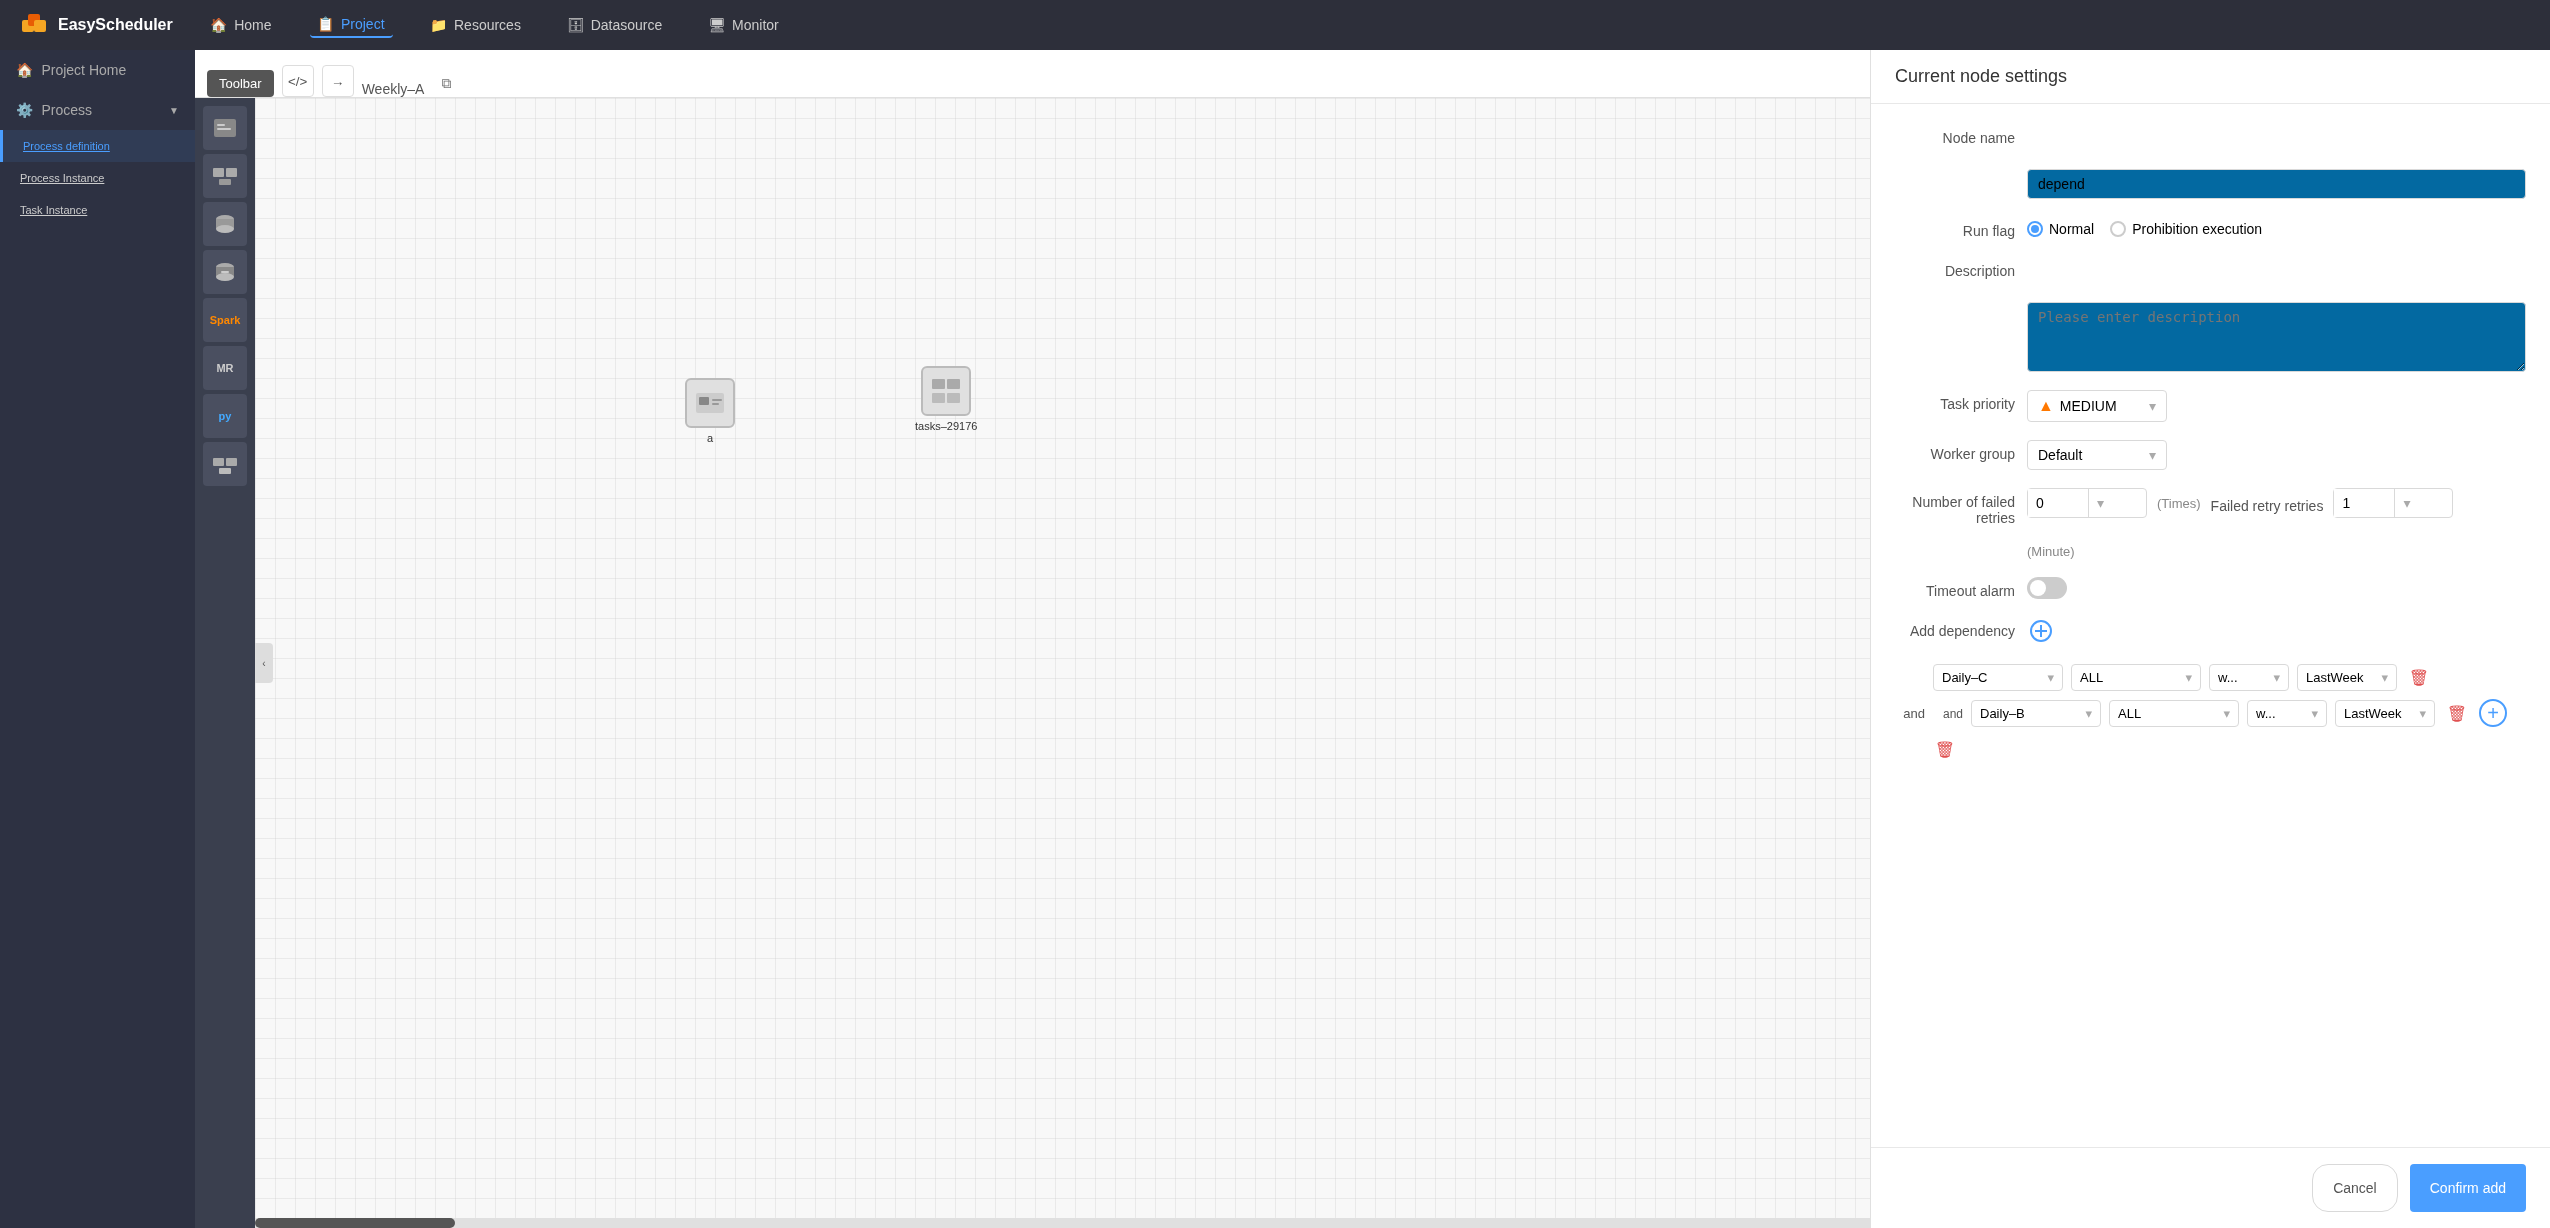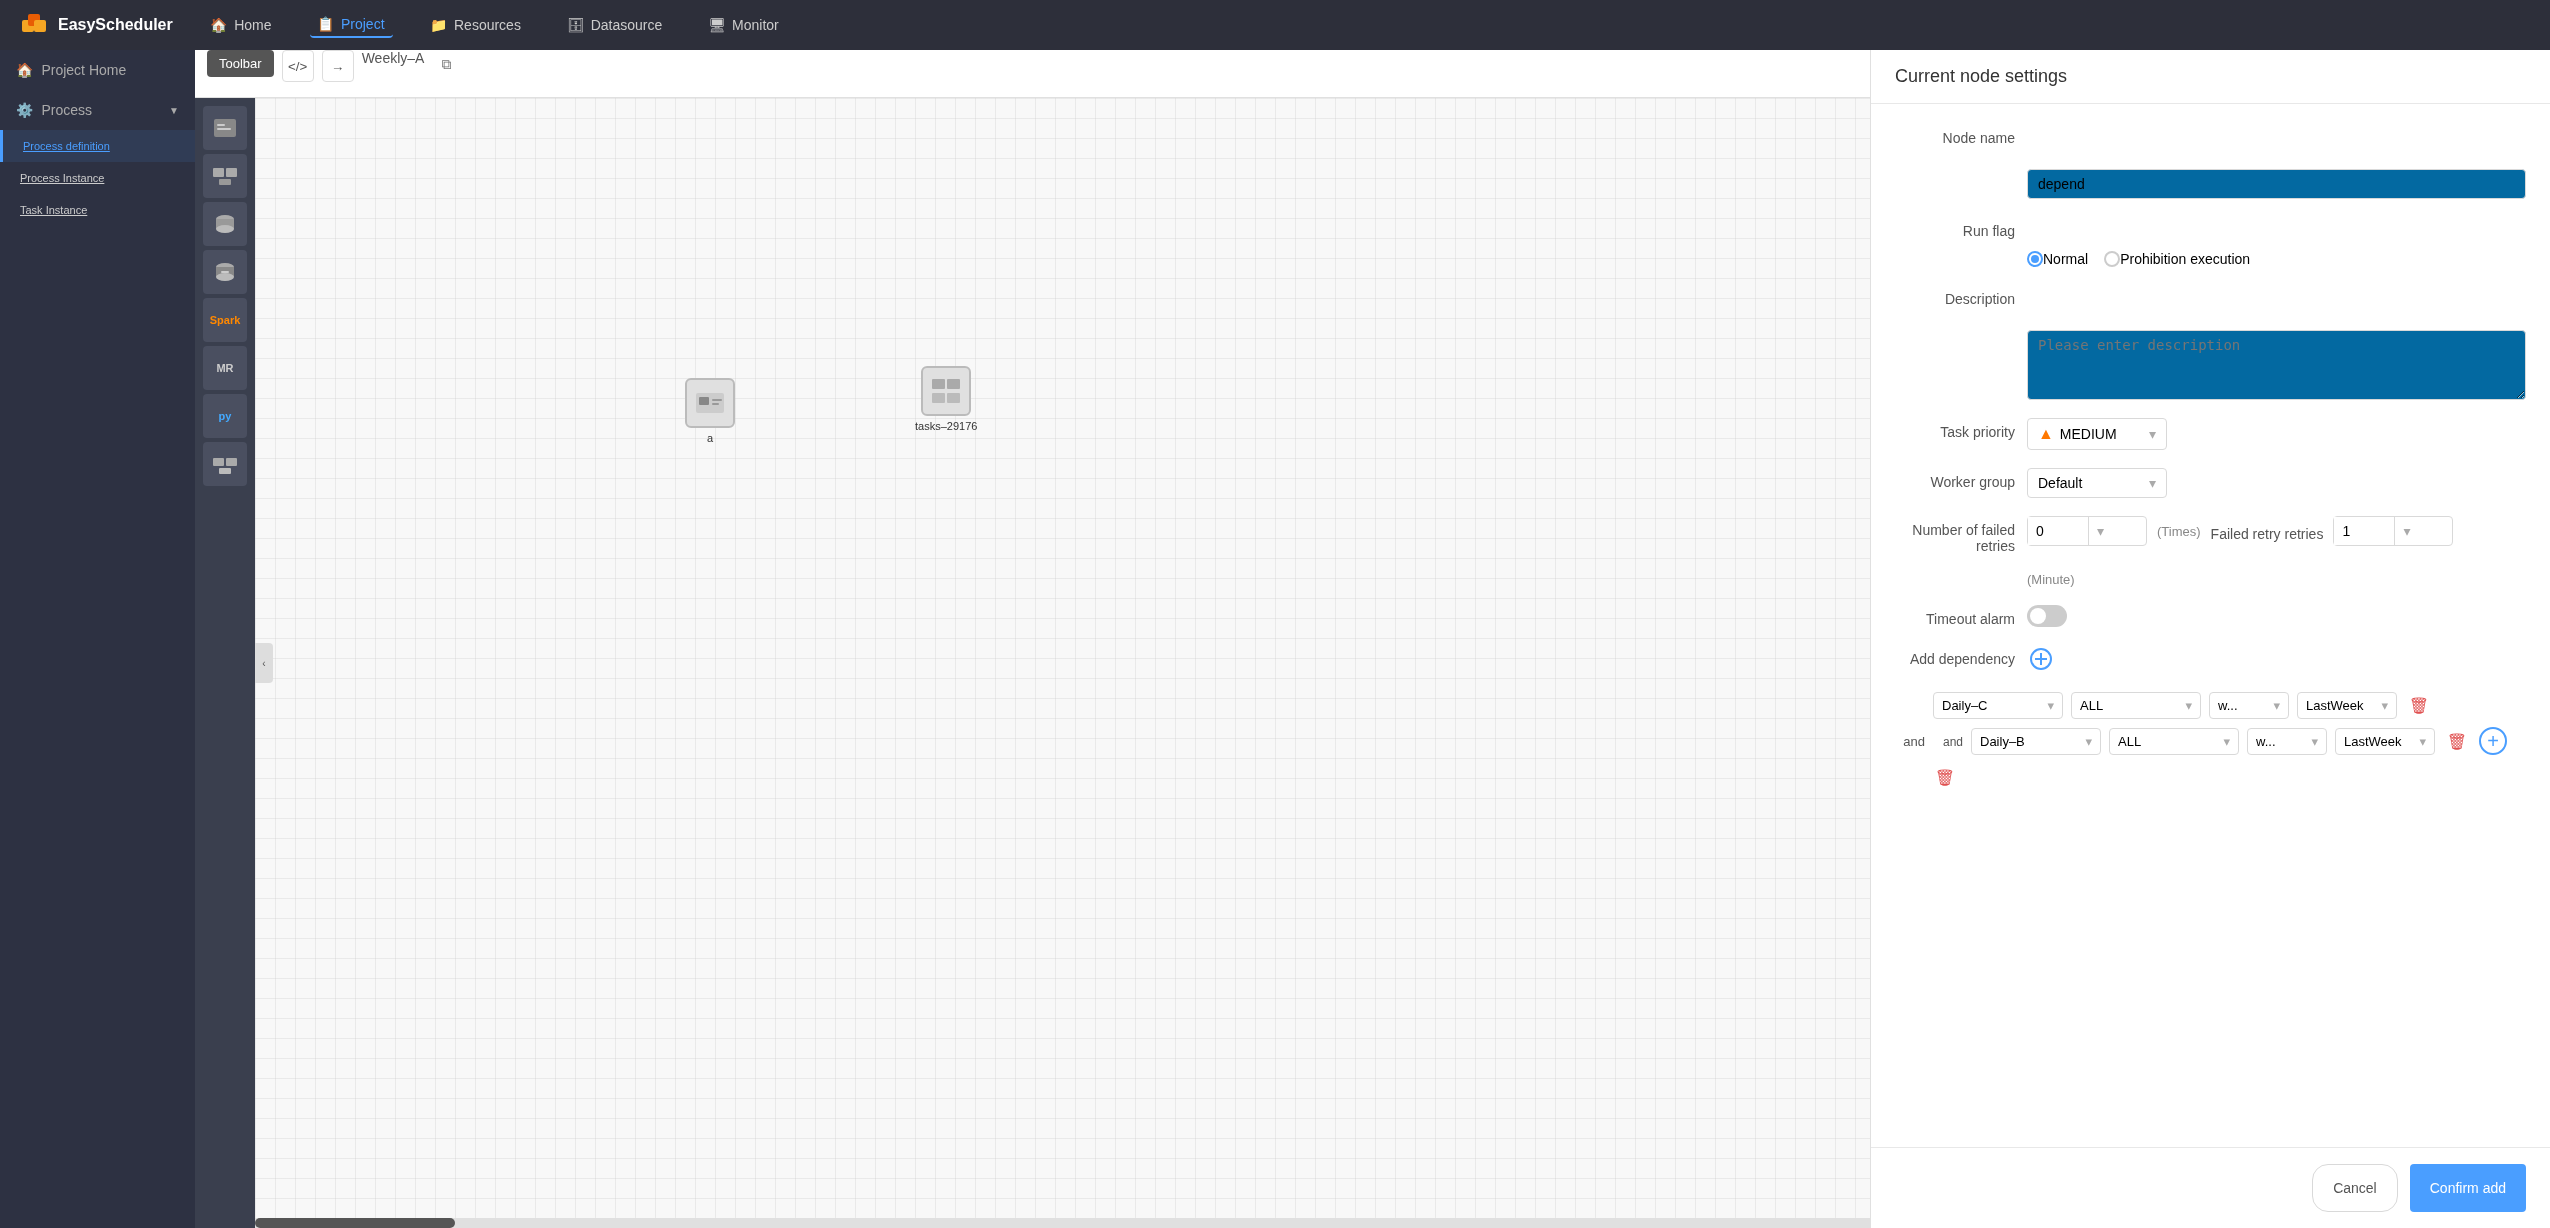--- a/index.html
+++ b/index.html
@@ -87,21 +87,21 @@
       flex: 1;
       display: flex;
       flex-direction: column;
       overflow: hidden;
     }
     .toolbar-bar {
       height: 48px;
       background: white;
       border-bottom: 1px solid #e0e0e0;
       display: flex;
-      align-items: flex-start;
+      align-items: flex-end;
       padding: 0 12px;
       gap: 8px;
     }
     .toolbar-label {
       background: #555;
       color: white;
       padding: 6px 12px;
       border-radius: 4px;
       font-size: 13px;
     }
@@ -292,22 +292,22 @@
       min-height: 70px;
     }
     .radio-group {
       display: flex;
       align-items: center;
       gap: 16px;
       padding-top: 4px;
     }
     .radio-item {
       display: flex;
-      cursor: pointer;
-      margin-top: 30px;
+      gap: 6px;
+      cursor: pointer;
     }
     .radio-dot {
       width: 16px;
       height: 16px;
       border-radius: 50%;
       border: 2px solid #4a9eff;
       display: flex;
       align-items: center;
       justify-content: center;
     }

